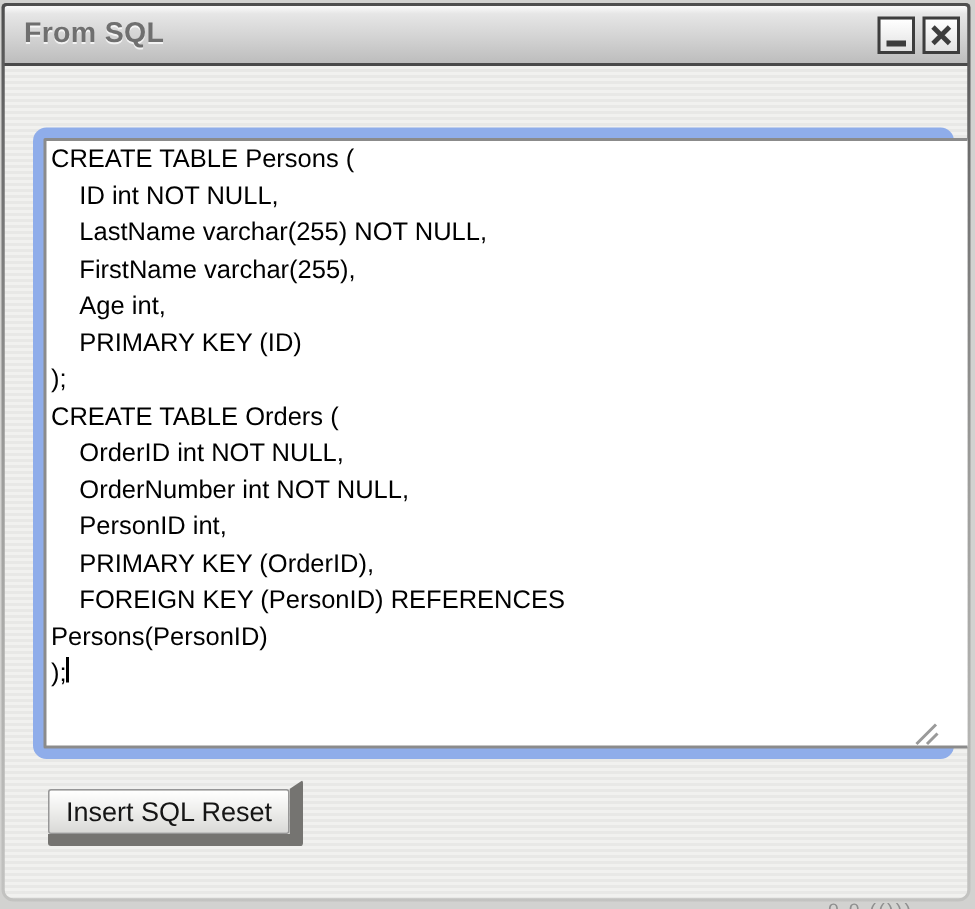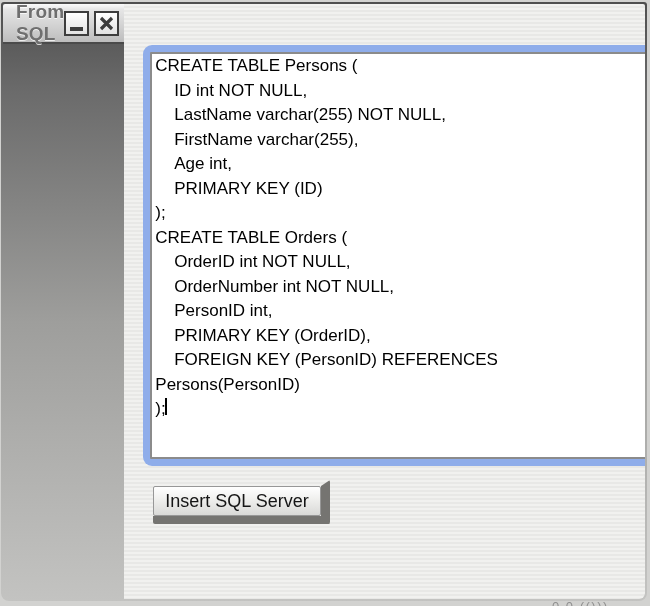--- a/index.html
+++ b/index.html
@@ -17,21 +17,21 @@
     width:646px;height:599px;
     background:linear-gradient(180deg,#4e4e4e 0px,#6b6b6b 90px,#9e9e9c 320px,#c3c3c1 100%);
     border-radius:3px 3px 8px 8px;
     padding:2px;
     box-sizing:border-box;
   }
   .window-inner{
     width:100%;height:100%;
     border-radius:2px 2px 6px 6px;
     overflow:hidden;
-    display:flex;
+    display:flex;flex-direction:column;
   }
 
   
   .titlebar{
     height:40px;flex:0 0 40px;
     background:linear-gradient(180deg,#fbfbfb 0%,#e6e6e6 14%,#d3d3d3 55%,#bdbdbd 100%);
     border-bottom:2px solid #4a4a4a;
     display:flex;align-items:center;
     box-sizing:border-box;
     padding:0 5px 0 13px;
@@ -162,21 +162,21 @@
       </div>
 
       <div class="caret"></div>
 
       <svg class="resize-handle" viewBox="0 0 20 16">
         <path d="M3 14 L16 1 M10 14 L17 7" stroke="#9a9a9a" stroke-width="2" fill="none"></path>
       </svg>
 
       <div class="button-row">
         <div class="btn-shadow">
-          <button class="btn">Insert SQL Server</button>
+          <button class="btn">Insert SQL Reset</button>
         </div>
       </div>
 
     </div>
   </div>
 </div>
 
 <div class="page-fragment">0 0 (()))</div>
 
 </body></html>

